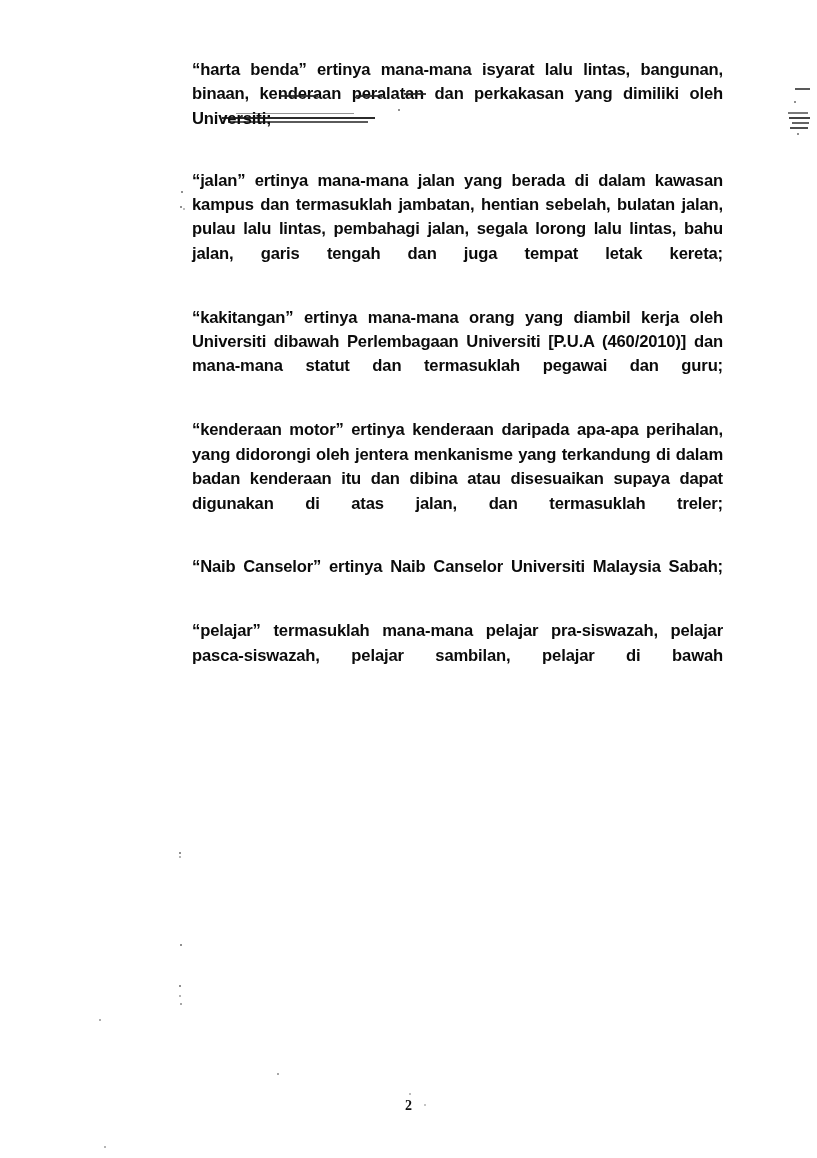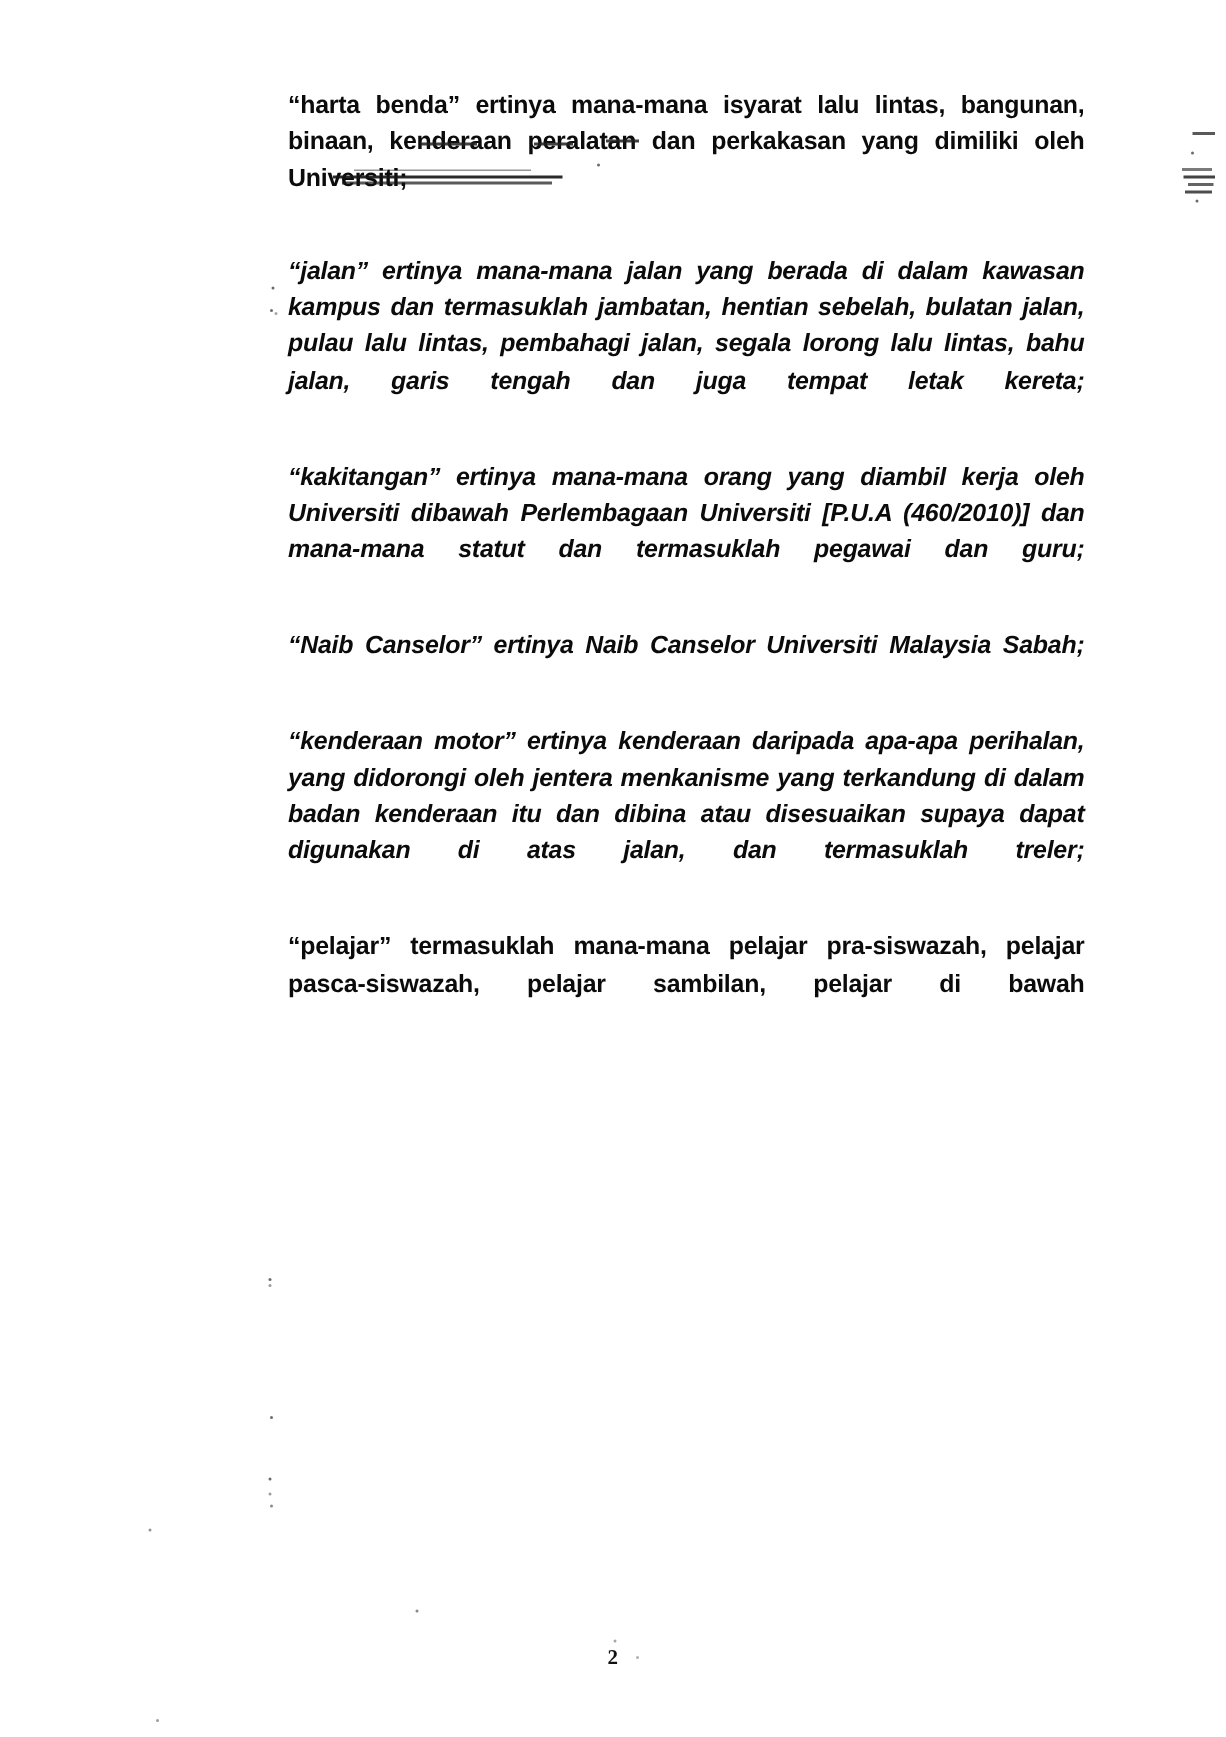--- a/index.html
+++ b/index.html
@@ -45,21 +45,21 @@
   .para.justify {
     text-align: justify;
   }
   .para.justify::after {
     content: "";
     display: inline-block;
     width: 100%;
   }
 
   
-  .gap-lg { margin-bottom: 15px; font-style: italic; }
+  .gap-lg { margin-bottom: 15px; }
   .smudge {
     position: absolute;
     pointer-events: none;
     background: #141414;
     opacity: 0.85;
   }
   .speck {
     position: absolute;
     width: 2px;
     height: 2px;
@@ -98,23 +98,23 @@
 
     <p class="para justify">“harta benda” ertinya mana-mana isyarat lalu lintas, bangunan, binaan, kenderaan  peralatan dan perkakasan yang dimiliki oleh Universiti;</p>
 
 
     <p class="para justify gap-lg">“jalan” ertinya mana-mana jalan yang berada di dalam kawasan kampus dan termasuklah jambatan, hentian sebelah, bulatan jalan, pulau lalu lintas, pembahagi jalan, segala lorong lalu lintas, bahu jalan, garis tengah dan juga tempat letak kereta;</p>
 
     <p class="para justify gap-lg">“kakitangan” ertinya mana-mana orang yang diambil kerja oleh Universiti dibawah Perlembagaan Universiti [P.U.A (460/2010)] dan mana-mana statut dan termasuklah pegawai dan guru;</p>
 
 
 
+    <p class="para justify gap-lg">“kenderaan motor” ertinya kenderaan daripada apa-apa perihalan, yang didorongi oleh jentera menkanisme yang terkandung di dalam badan kenderaan itu dan dibina atau disesuaikan supaya dapat digunakan di atas jalan, dan termasuklah treler;</p>
+
     <p class="para justify gap-lg">“Naib Canselor” ertinya Naib Canselor Universiti Malaysia Sabah;</p>
-
-    <p class="para justify gap-lg">“kenderaan motor” ertinya kenderaan daripada apa-apa perihalan, yang didorongi oleh jentera menkanisme yang terkandung di dalam badan kenderaan itu dan dibina atau disesuaikan supaya dapat digunakan di atas jalan, dan termasuklah treler;</p>
 
 
     <p class="para justify">“pelajar” termasuklah mana-mana pelajar pra-siswazah, pelajar pasca-siswazah, pelajar sambilan, pelajar di bawah</p>
 
   </div>
 
   <div class="smudge" style="left:222px; top:117px; width:153px; height:2px; opacity:0.9;"></div>
   <div class="smudge" style="left:228px; top:121px; width:140px; height:1.5px; opacity:0.7;"></div>
   <div class="smudge" style="left:236px; top:113px; width:118px; height:1px; opacity:0.45;"></div>
   <div class="dash" style="left:280px; top:95px; width:38px;"></div>

